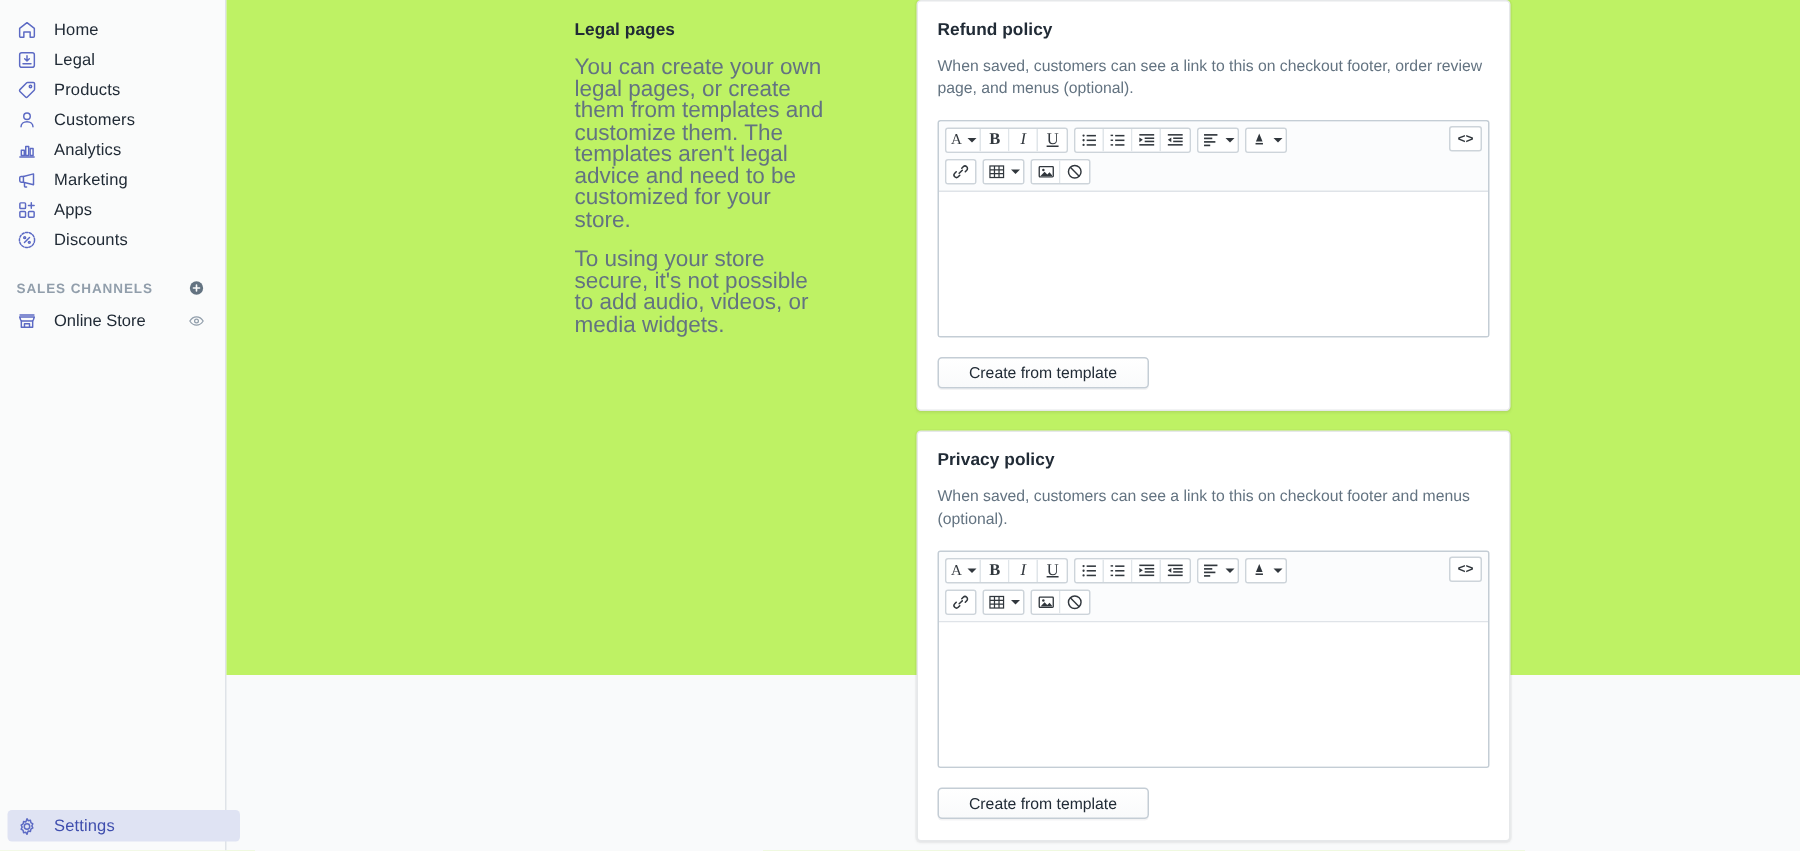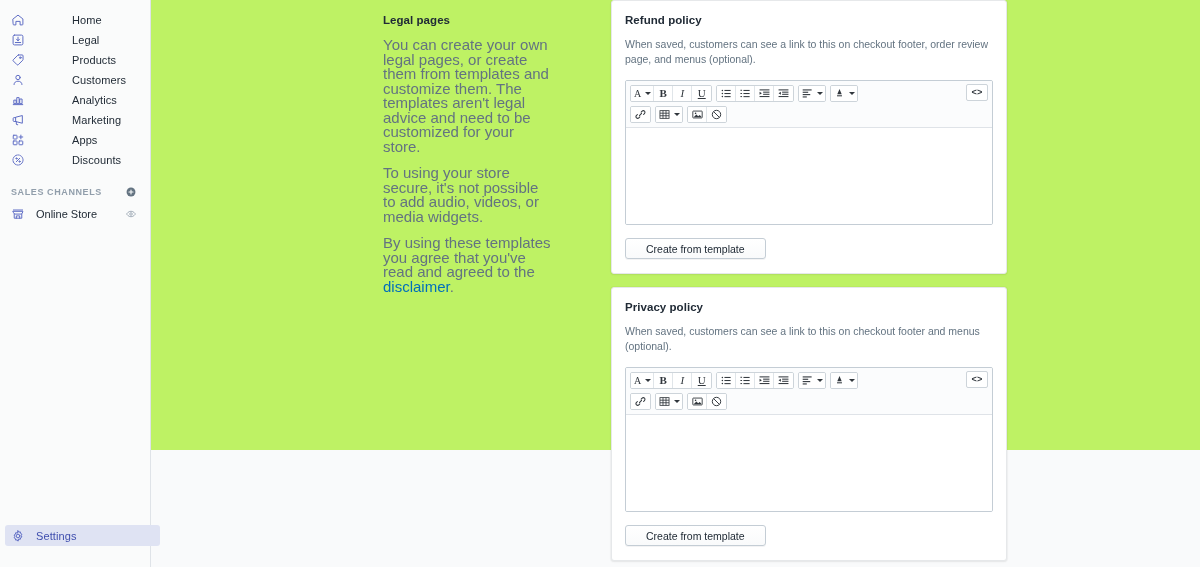--- a/index.html
+++ b/index.html
@@ -33,21 +33,21 @@
 
   .nav-item {
     display: flex;
     align-items: center;
     height: 20px;
     margin: 0 5px 0 5px;
     padding-left: 3px;
     border-radius: 3px;
     cursor: pointer;
   }
-  .nav-list .nav-item { margin-bottom: 0px; gap: 36px; }
+  .nav-list .nav-item { margin-bottom: 0px; }
 
   .nav-icon {
     width: 20px;
     height: 20px;
     flex: 0 0 20px;
     display: flex;
     align-items: center;
     justify-content: center;
     color: #5c6ac4;
   }
@@ -106,21 +106,21 @@
     display: flex; align-items: center; justify-content: center;
     color: #919eab;
     margin-right: 6px;
     cursor: pointer;
   }
 
   .sidebar-bottom {
     position: absolute;
     left: 0; bottom: 0;
     width: 165px;
-    padding: 0 0 21px 0;
+    padding: 0 0 6px 0;
   }
   .settings-item {
     display: flex;
     align-items: center;
     height: 21px;
     margin: 0 5px;
     padding-left: 3px;
     border-radius: 3px;
     background: #dfe3f3;
     cursor: pointer;
@@ -450,21 +450,20 @@
     </div>
   </nav>
 
   <main class="main">
     <div class="content">
 
       <section class="desc-col">
         <h2 class="desc-title">Legal pages</h2>
         <p class="desc-p">You can create your own legal pages, or create them from templates and customize them. The templates aren't legal advice and need to be customized for your store.</p>
         <p class="desc-p">To using your store secure, it's not possible to add audio, videos, or media widgets.</p>
-        <p class="desc-p"><span>By using these templates you agree that you've read and agreed to the </span><a class="desc-link">disclaimer</a><span>.</span></p>
       </section>
 
       <section class="cards-col">
 
         <div class="card">
           <h3 class="card-title">Refund policy</h3>
           <p class="card-desc">When saved, customers can see a link to this on checkout footer, order review page, and menus (optional).</p>
 
           <div class="editor">
             <div class="editor-toolbar">

